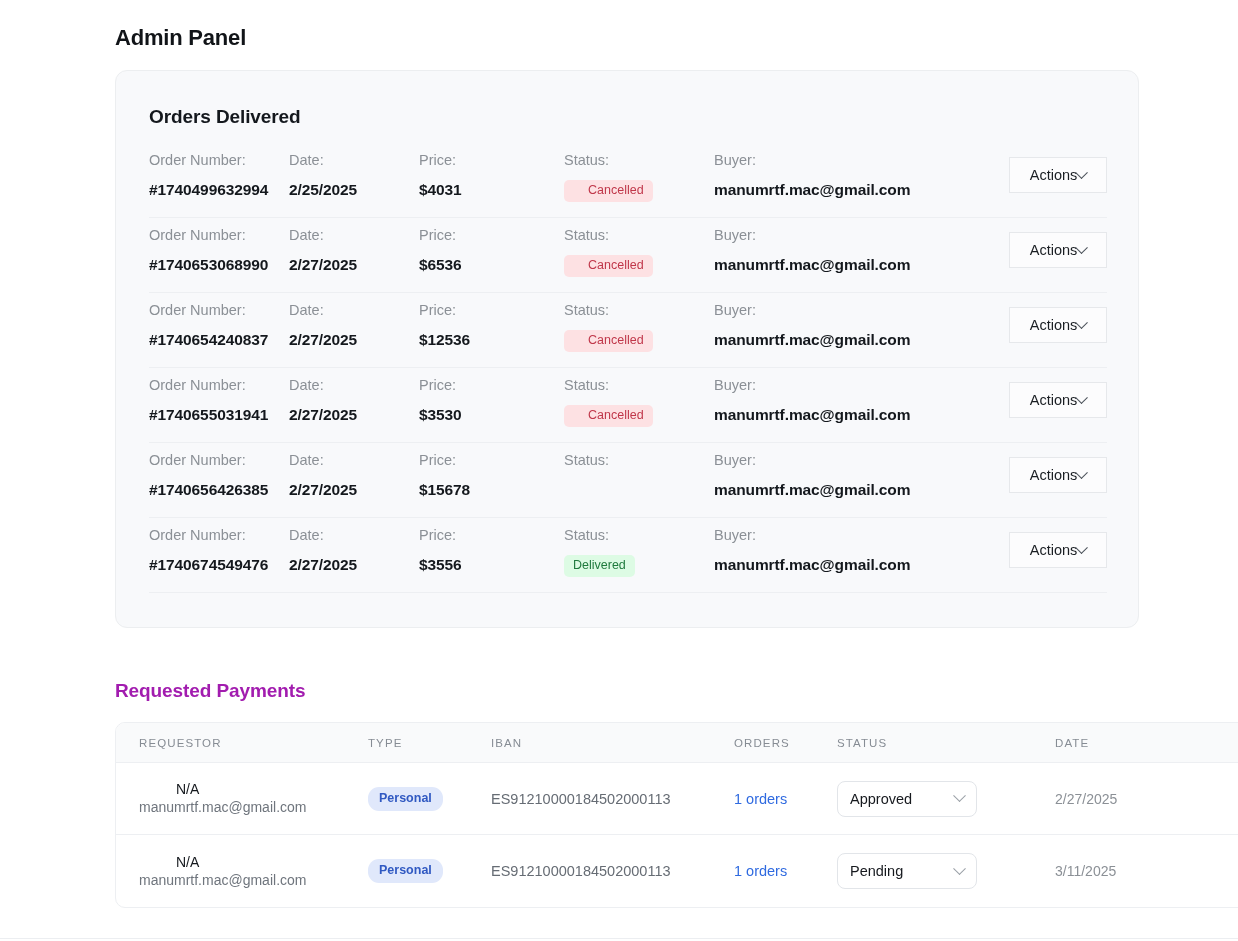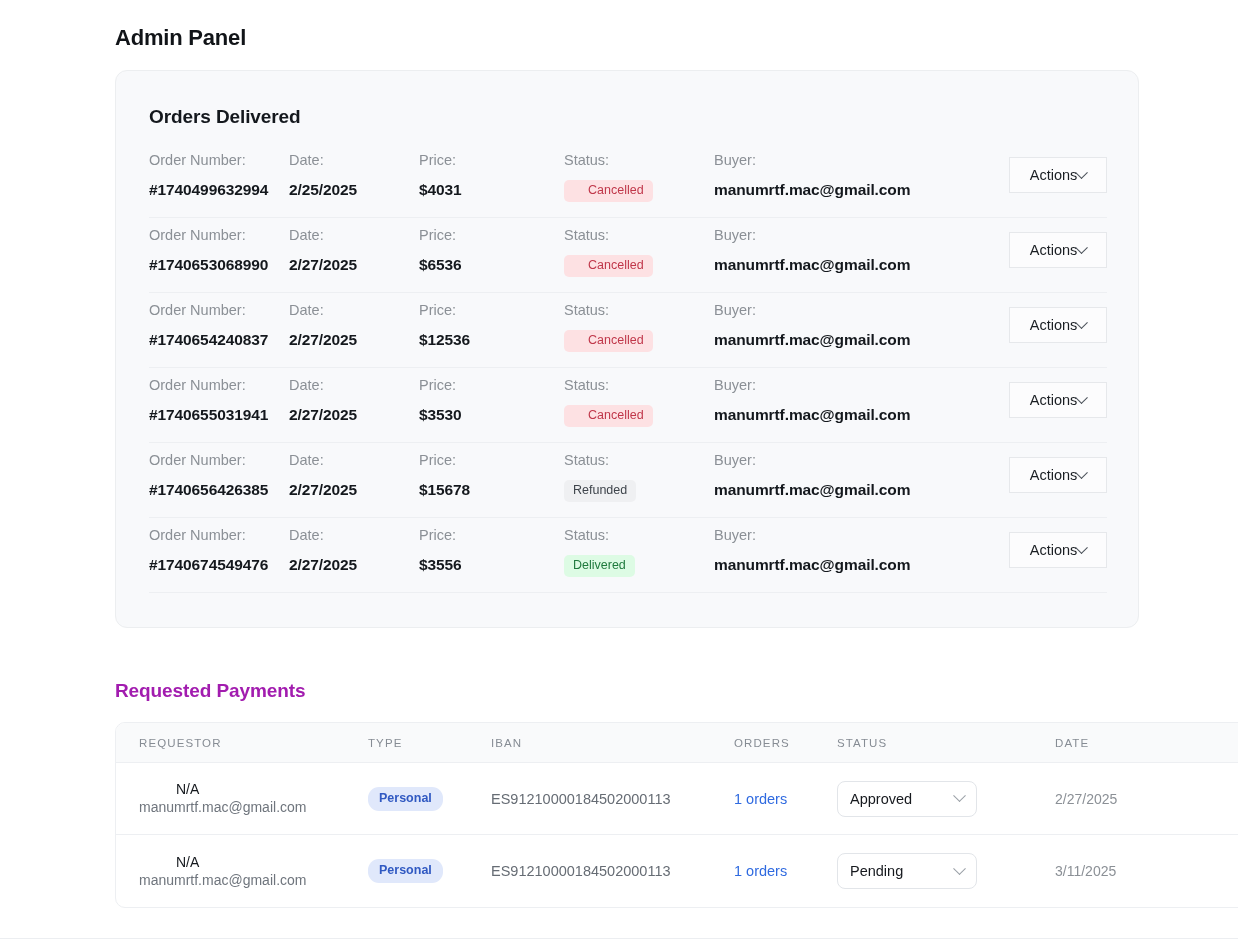--- a/index.html
+++ b/index.html
@@ -384,21 +384,20 @@
           <div class="ord-col c-date">
             <div class="ord-label">Date:</div>
             <div class="ord-value">2/27/2025</div>
           </div>
           <div class="ord-col c-price">
             <div class="ord-label">Price:</div>
             <div class="ord-value">$15678</div>
           </div>
           <div class="ord-col c-status">
             <div class="ord-label">Status:</div>
-            <div><span class="status-badge refunded">Refunded</span></div>
           </div>
           <div class="ord-col c-buyer">
             <div class="ord-label">Buyer:</div>
             <div class="ord-value buyer">manumrtf.mac@gmail.com</div>
           </div>
           <div class="ord-col c-action">
             <div class="actions-btn">
               <span>Actions</span>
               <span class="chev"></span>
             </div>

